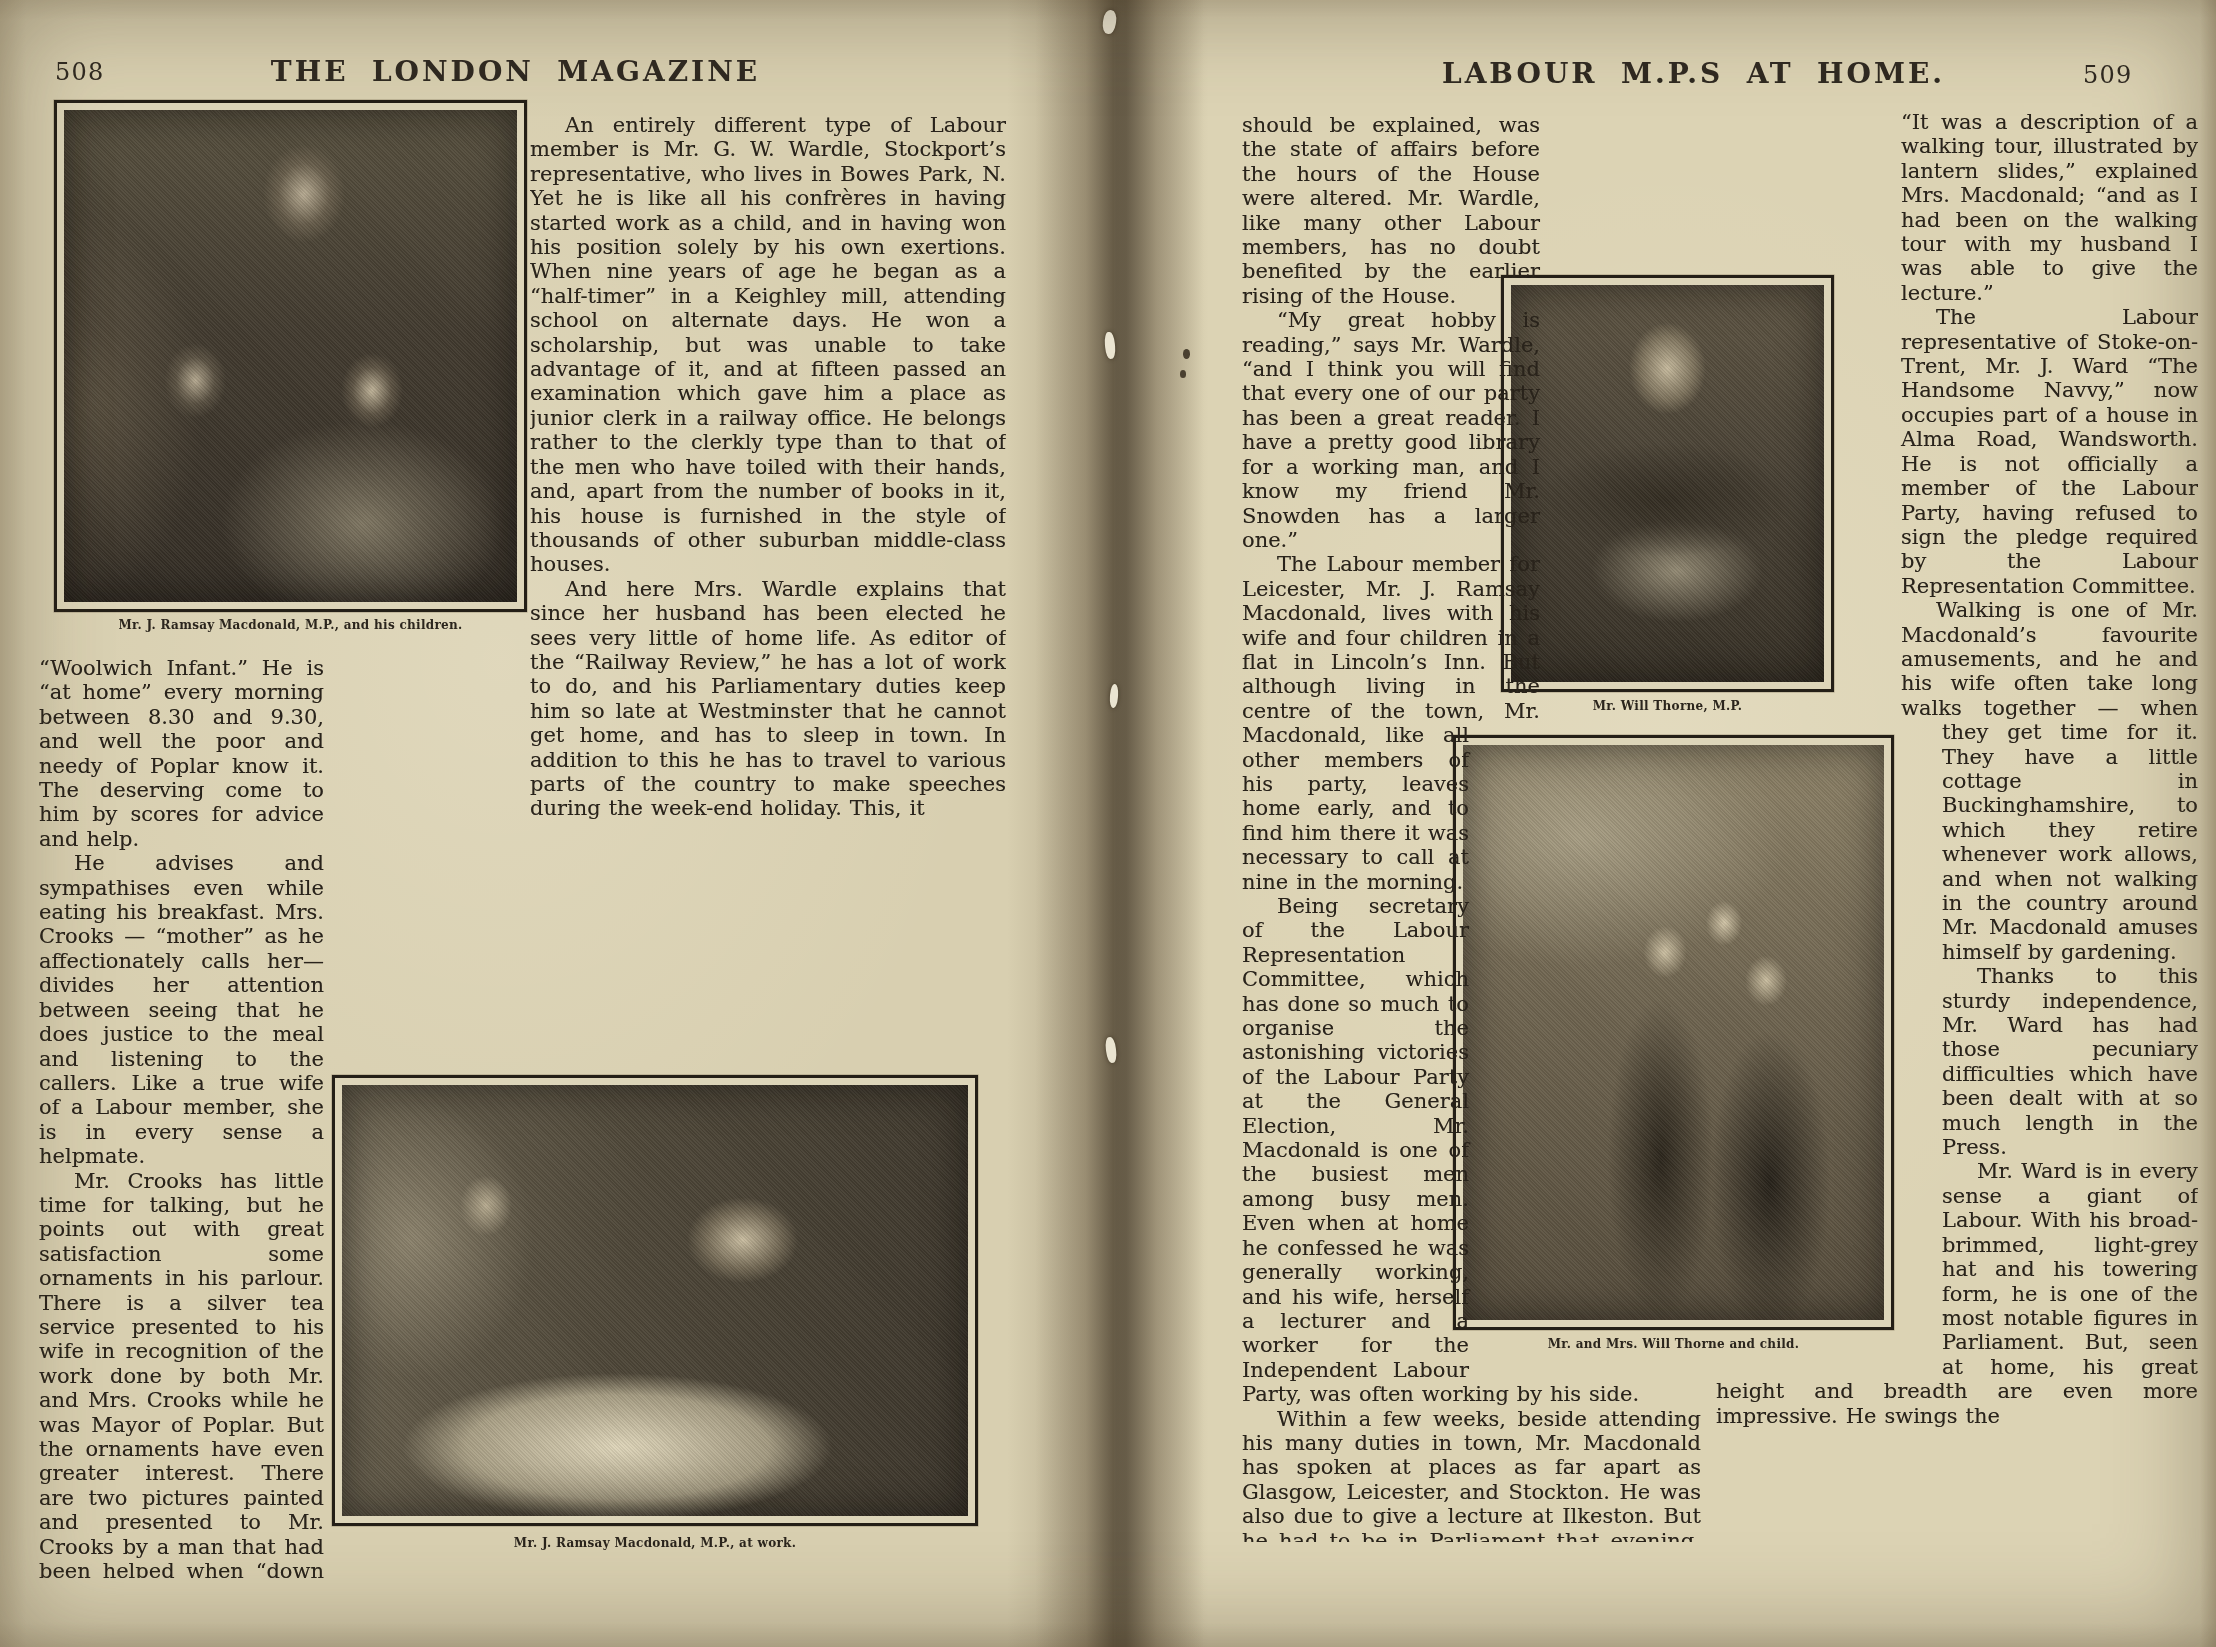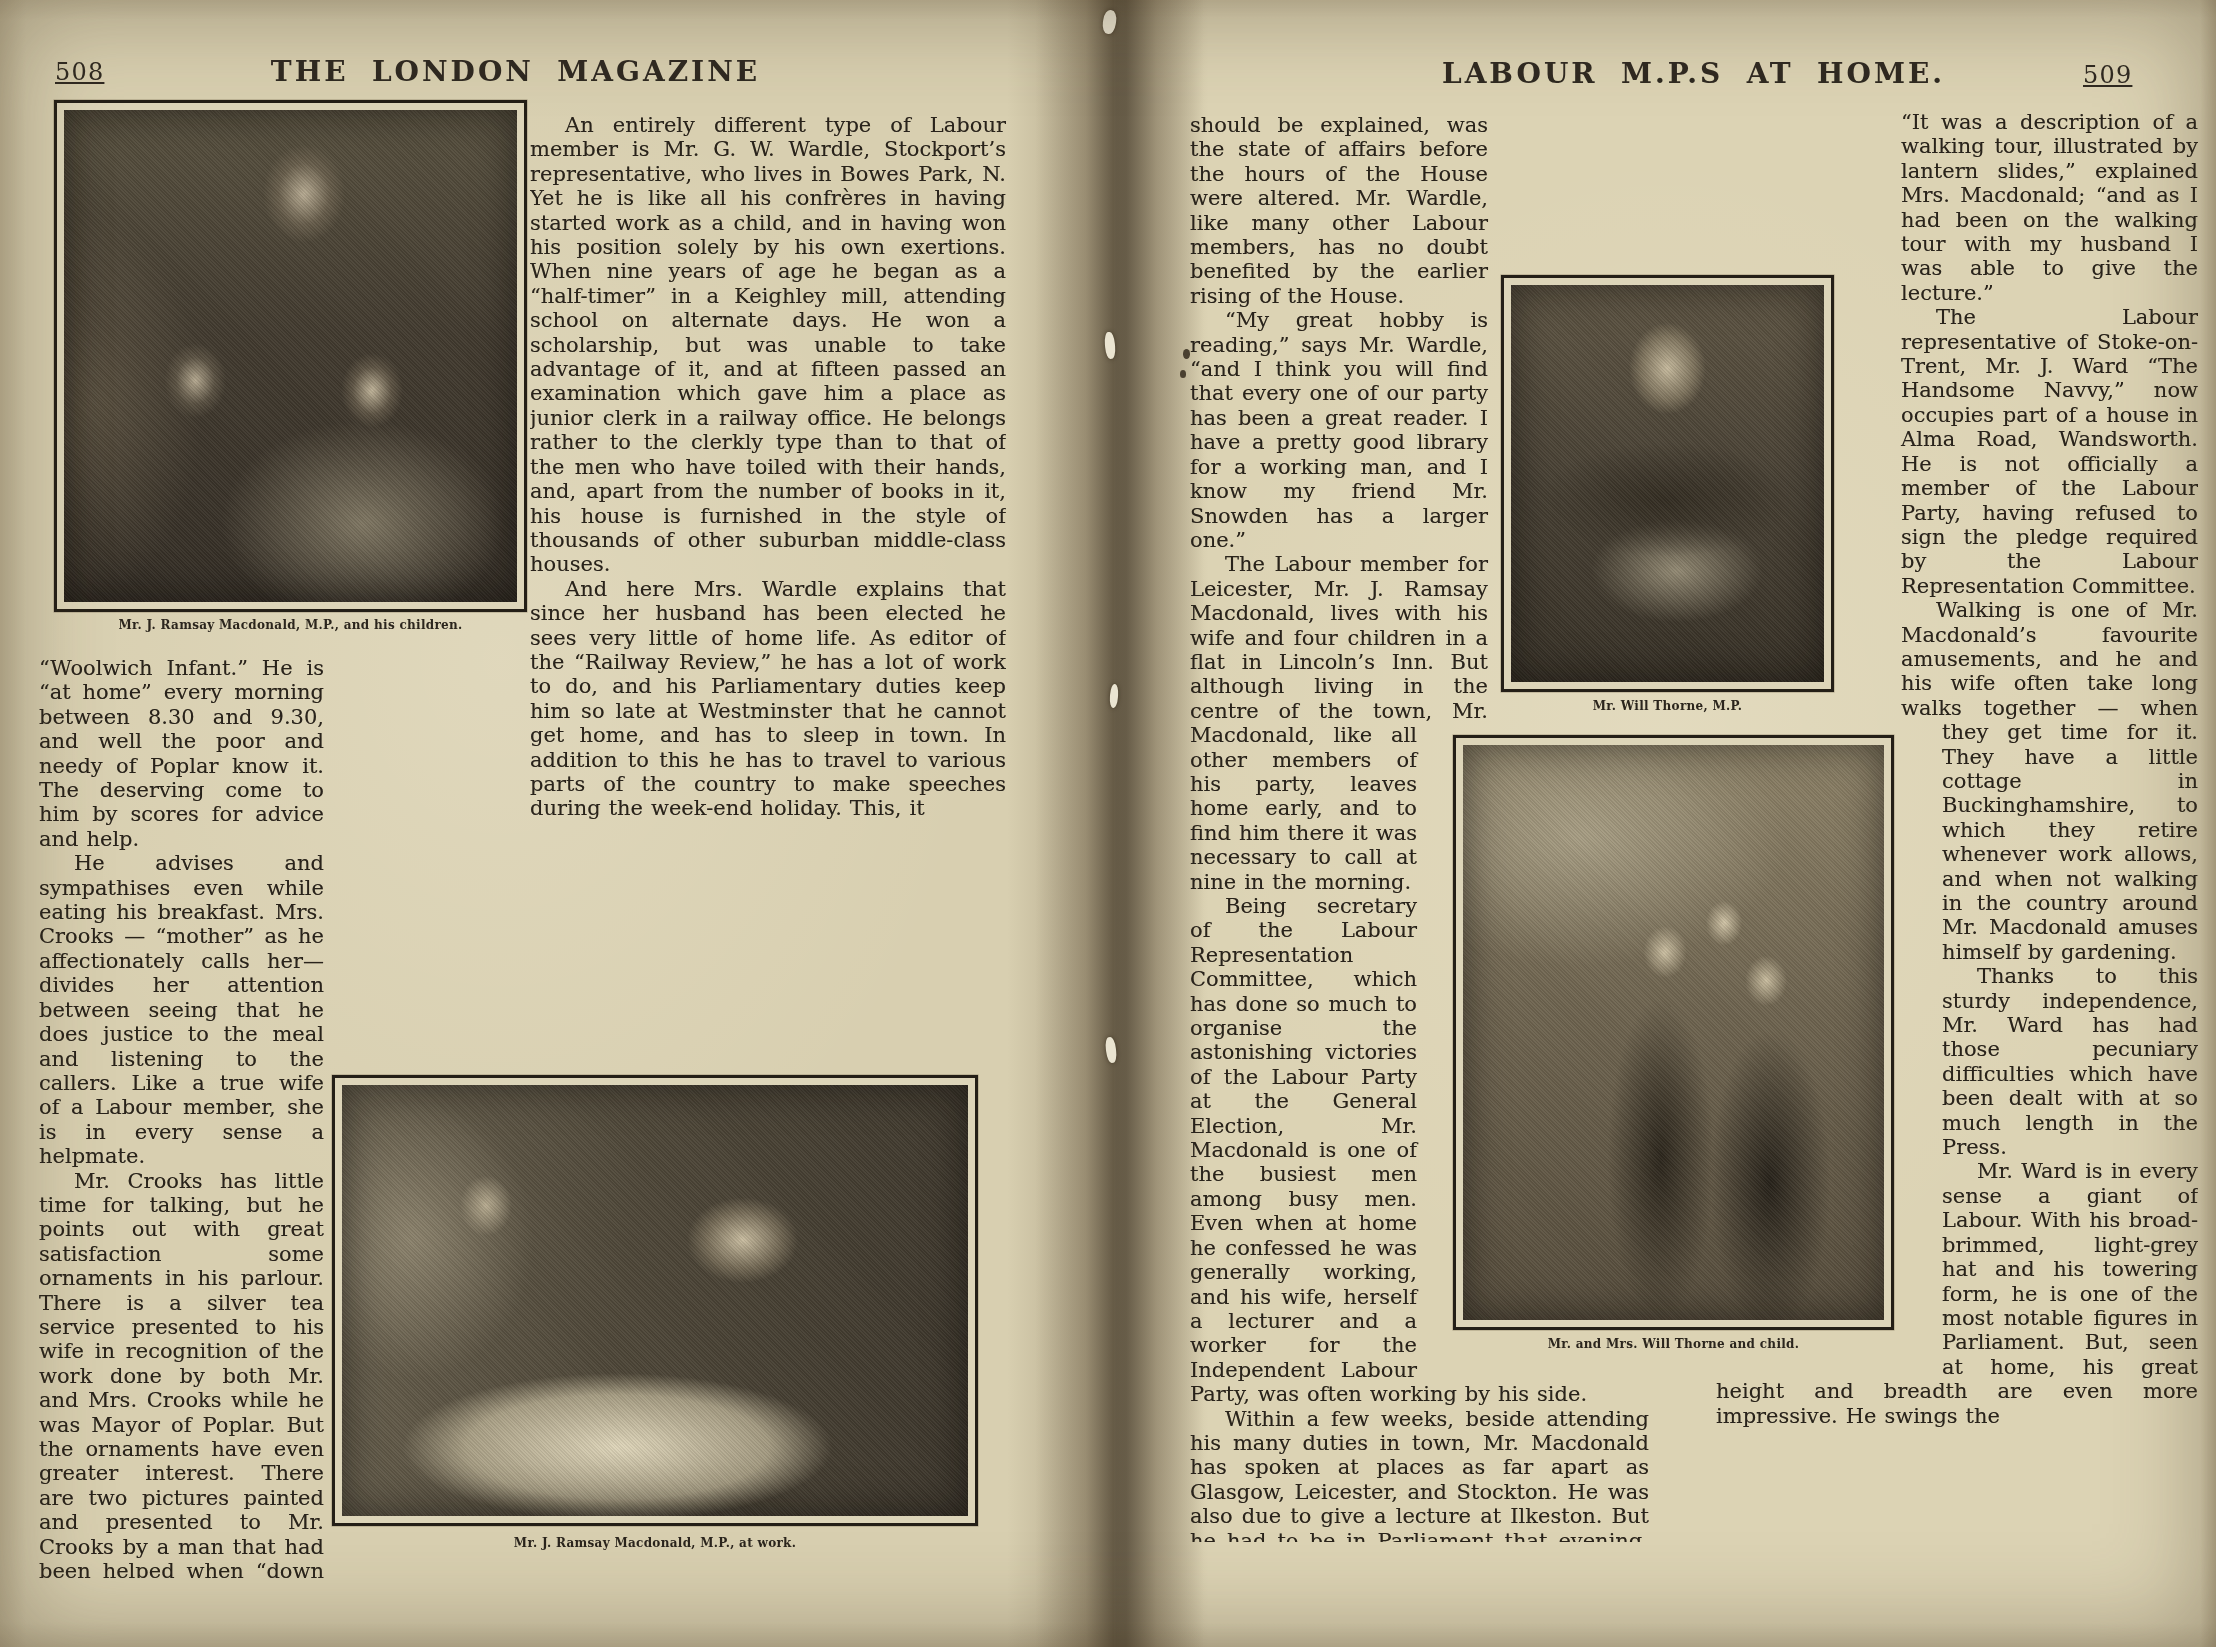--- a/index.html
+++ b/index.html
@@ -21,21 +21,21 @@
       radial-gradient(ellipse 60% 50% at 50% 45%, rgba(255,250,235,0.18), transparent 72%),
       #dcd3b4;}
   .spine{position:absolute;left:1035px;top:0;width:169px;height:100%;background:
       linear-gradient(to right, rgba(62,47,28,0) 0%, rgba(62,47,28,0.25) 30%,
       rgba(38,28,15,0.55) 48%, rgba(38,28,15,0.55) 54%, rgba(62,47,28,0.28) 72%, rgba(62,47,28,0) 100%);}
   .vignette{position:absolute;inset:0;box-shadow:inset 0 0 89px 16.7px rgba(70,54,32,0.35);pointer-events:none;}
   .stitch{position:absolute;background:#eae4d1;border-radius:45%;box-shadow:0 0 4.2px rgba(40,30,15,0.55);}
   .speck{position:absolute;background:#4a4030;border-radius:50%;}
   .running-head{position:absolute;text-align:center;font-weight:700;font-size:28px;
       letter-spacing:3px;word-spacing:10.7px;color:#2f2921;}
-  .pagenum{position:absolute;font-size:24px;color:#2f2921;letter-spacing:1.2px;text-decoration:underline;}
+  .pagenum{position:absolute;font-size:24px;color:#2f2921;letter-spacing:1.2px;}
   .col{position:absolute;overflow:hidden;}
   .bp{margin:0;text-align:justify;font-size:21px;line-height:24.4px;word-spacing:0.06em;
       text-shadow:0 0 0.6px rgba(41,35,27,0.35);}
   .ind{text-indent:35px;}
   .cut{}
   .cut.r{float:right;clear:right;}
   .cut.l{float:left;clear:left;}
   .photo{position:absolute;margin:0;box-sizing:border-box;border:3px solid #241f17;
       padding:7.1px;background:#ddd5b9;box-shadow:0 0 0 0.6px rgba(120,105,80,0.45);}
   .photo-inner{width:100%;height:100%;position:relative;}
@@ -118,21 +118,21 @@
     <p class="bp ind">He advises and sympathises even while eating his breakfast.  Mrs. Crooks — “mother” as he affectionately calls her— divides her attention between seeing that he does justice to the meal and listening to the callers.  Like a true wife of a Labour member, she is in every sense a helpmate.</p>
     <p class="bp ind">Mr. Crooks has little time for talking, but he points out with great satisfaction some ornaments in his parlour.  There is a silver tea service presented to his wife in recognition of the work done by both Mr. and Mrs. Crooks while he was Mayor of Poplar.  But the ornaments have even greater interest.  There are two pictures painted and presented to Mr. Crooks by a man that had been helped when “down on his luck,” several glasses, some china ornaments, and a comic china pig.  All have been given in recognition of help rendered at critical times.</p>
 
   </div>
 
   <div class="col" style="left:530px;top:113px;width:476px;height:960px;">
     <p class="bp ind">An entirely different type of Labour member is Mr. G. W. Wardle, Stockport’s representative, who lives in Bowes Park, N.  Yet he is like all his confrères in having started work as a child, and in having won his position solely by his own exertions.  When nine years of age he began as a “half-timer” in a Keighley mill, attending school on alternate days.  He won a scholarship, but was unable to take advantage of it, and at fifteen passed an examination which gave him a place as junior clerk in a railway office.  He belongs rather to the clerkly type than to that of the men who have toiled with their hands, and, apart from the number of books in it, his house is furnished in the style of thousands of other suburban middle-class houses.</p>
     <p class="bp ind">And here Mrs. Wardle explains that since her husband has been elected he sees very little of home life.  As editor of the “Railway Review,” he has a lot of work to do, and his Parliamentary duties keep him so late at Westminster that he cannot get home, and has to sleep in town.  In addition to this he has to travel to various parts of the country to make speeches during the week-end holiday.  This, it</p>
   </div>
 
-  <div class="col" style="left:1190px;top:113px;width:459px;height:1429px;">
+  <div class="col" style="left:1242px;top:113px;width:459px;height:1429px;">
     <div class="cut r" style="width:161px;height:461px;margin-top:161px;"></div>
     <div class="cut r" style="width:232px;height:628px;"></div>
     <p class="bp">should be explained, was the state of affairs before the hours of the House were altered.  Mr. Wardle, like many other Labour members, has no doubt benefited by the earlier rising of the House.</p>
     <p class="bp ind">“My great hobby is reading,” says Mr. Wardle, “and I think you will find that every one of our party has been a great reader.  I have a pretty good library for a working man, and I know my friend Mr. Snowden has a larger one.”</p>
     <p class="bp ind">The Labour member for Leicester, Mr. J. Ramsay Macdonald, lives with his wife and four children in a flat in Lincoln’s Inn.  But although living in the centre of the town, Mr. Macdonald, like all other members of his party, leaves home early, and to find him there it was necessary to call at nine in the morning.</p>
     <p class="bp ind">Being secretary of the Labour Representation Committee, which has done so much to organise the astonishing victories of the Labour Party at the General Election, Mr. Macdonald is one of the busiest men among busy men.  Even when at home he confessed he was generally working, and his wife, herself a lecturer and a worker for the Independent Labour Party, was often working by his side.</p>
     <p class="bp ind">Within a few weeks, beside attending his many duties in town, Mr. Macdonald has spoken at places as far apart as Glasgow, Leicester, and Stockton.  He was also due to give a lecture at Ilkeston.  But he had to be in Parliament that evening, so Mrs. Macdonald went down to the Yorkshire town and delivered it for him.</p>
   </div>
 
   <div class="col" style="left:1710px;top:110px;width:482px;height:1515px;margin-left:6px;">

